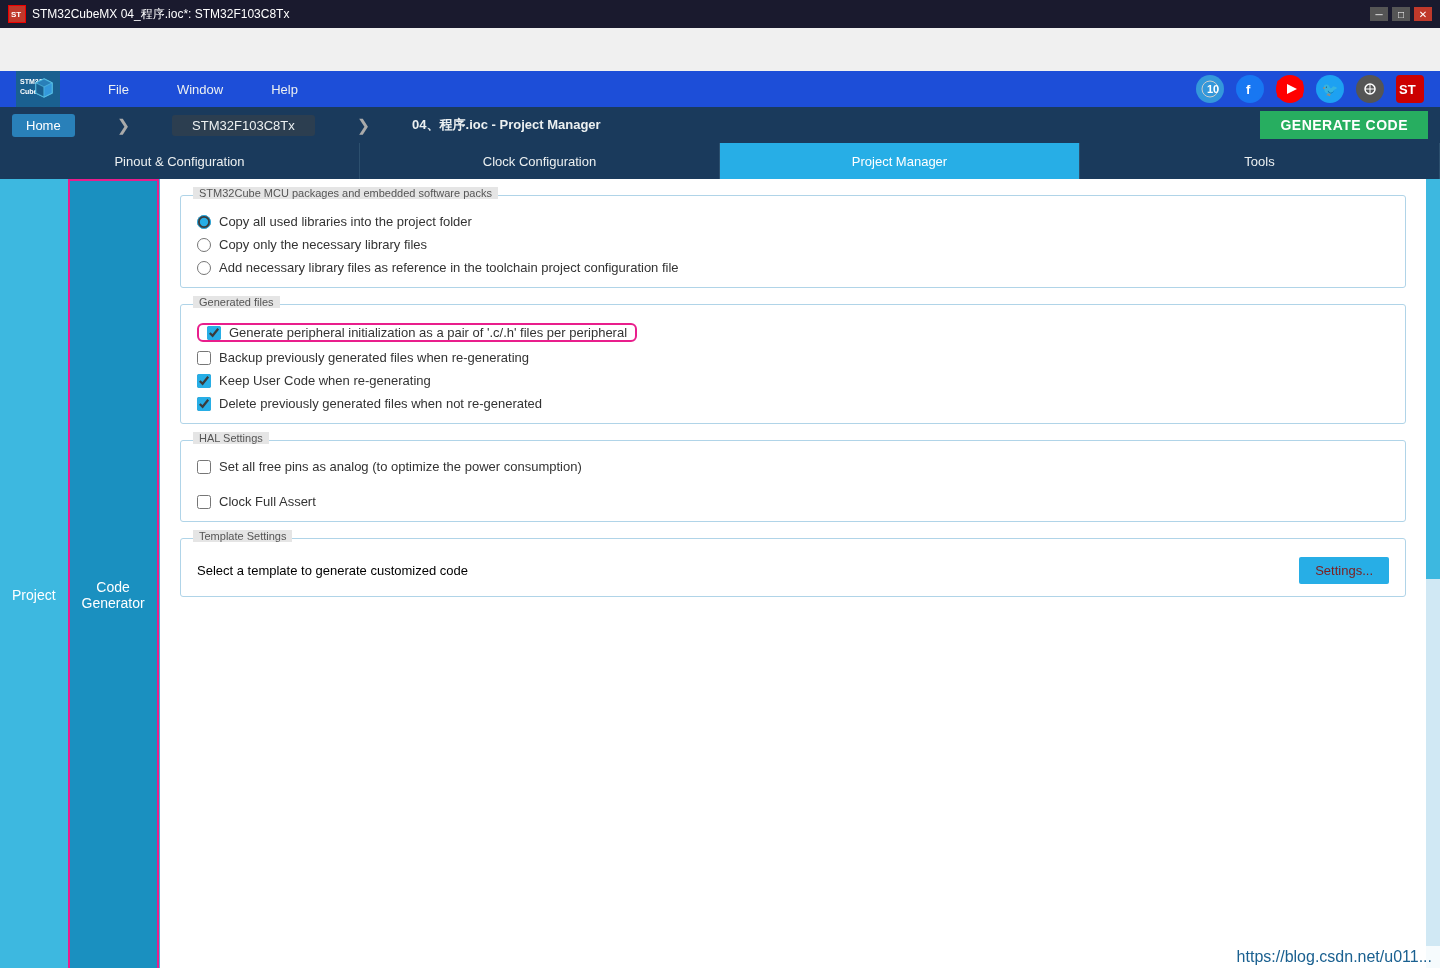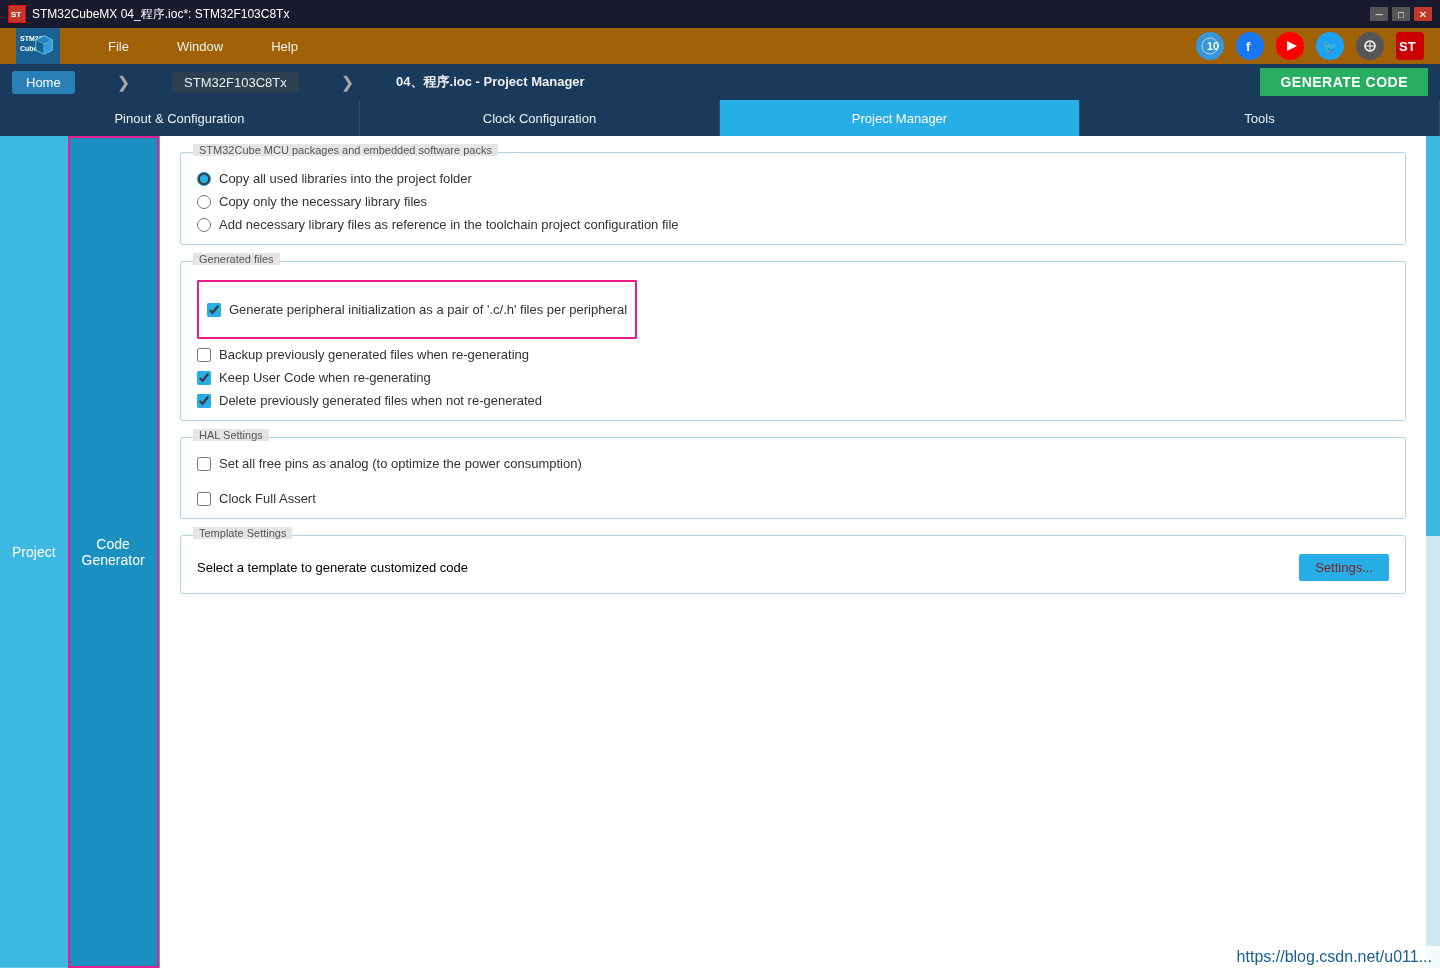--- a/index.html
+++ b/index.html
@@ -32,25 +32,26 @@
       border: none;
       cursor: pointer;
       font-size: 10px;
       color: white;
       display: flex; align-items: center; justify-content: center;
     }
     #titlebar .win-btn.close { background: #c0392b; }
 
     
     #menubar {
-      background: #a16207;
+      background: #1d4ed8;
       height: 36px;
       display: flex;
       align-items: center;
       padding: 0 16px;
+      margin-top: 43px;
     }
     .logo-area {
       display: flex; align-items: center; margin-right: 40px;
     }
     .logo-box {
       width: 44px; height: 36px;
       background: linear-gradient(135deg, #2980b9 0%, #1a6090 100%);
       display: flex; align-items: center; justify-content: center;
       color: white; font-size: 8px; font-weight: bold; line-height: 1.2;
       text-align: center;
@@ -97,21 +98,21 @@
       background: #2980b9;
       color: white;
       padding: 4px 14px;
       border-radius: 3px;
       cursor: pointer;
       font-size: 13px;
     }
     .bc-chip {
       background: #2c3e50;
       color: #ecf0f1;
-      padding: 3px 12px;
+      padding: 3px 20px;
       border-radius: 3px;
     }
     .bc-active {
       color: #ecf0f1;
       font-weight: bold;
     }
     #generate-btn {
       margin-left: auto;
       background: #27ae60;
       color: white;
@@ -201,22 +202,22 @@
     .radio-group, .checkbox-group { display: flex; flex-direction: column; gap: 8px; margin-top: 8px; }
     .radio-item, .checkbox-item { display: flex; align-items: center; gap: 8px; font-size: 13px; color: #333; }
     .radio-item input[type=radio], .checkbox-item input[type=checkbox] {
       width: 14px; height: 14px; cursor: pointer;
       accent-color: #27aee6;
     }
 
     
     .highlight-box {
       border: 2px solid #e91e8c;
-      border-radius: 1px;
-      padding: 20px 8px;
+      border-radius: 6px;
+      padding: 0 8px;
       display: flex; align-items: center; gap: 8px;
     }
 
     
     .settings-btn {
       background: #27aee6;
       color: #7f1d1d;
       border: none;
       padding: 6px 16px;
       cursor: pointer;

